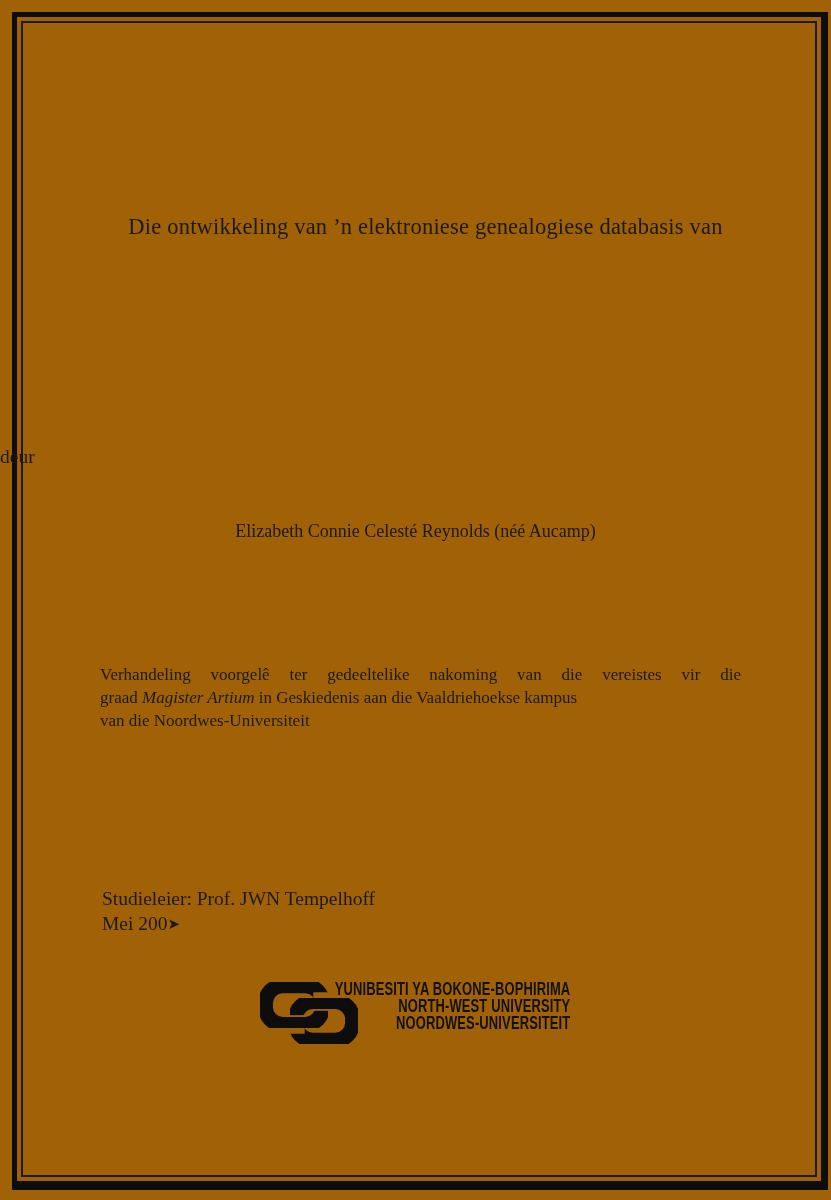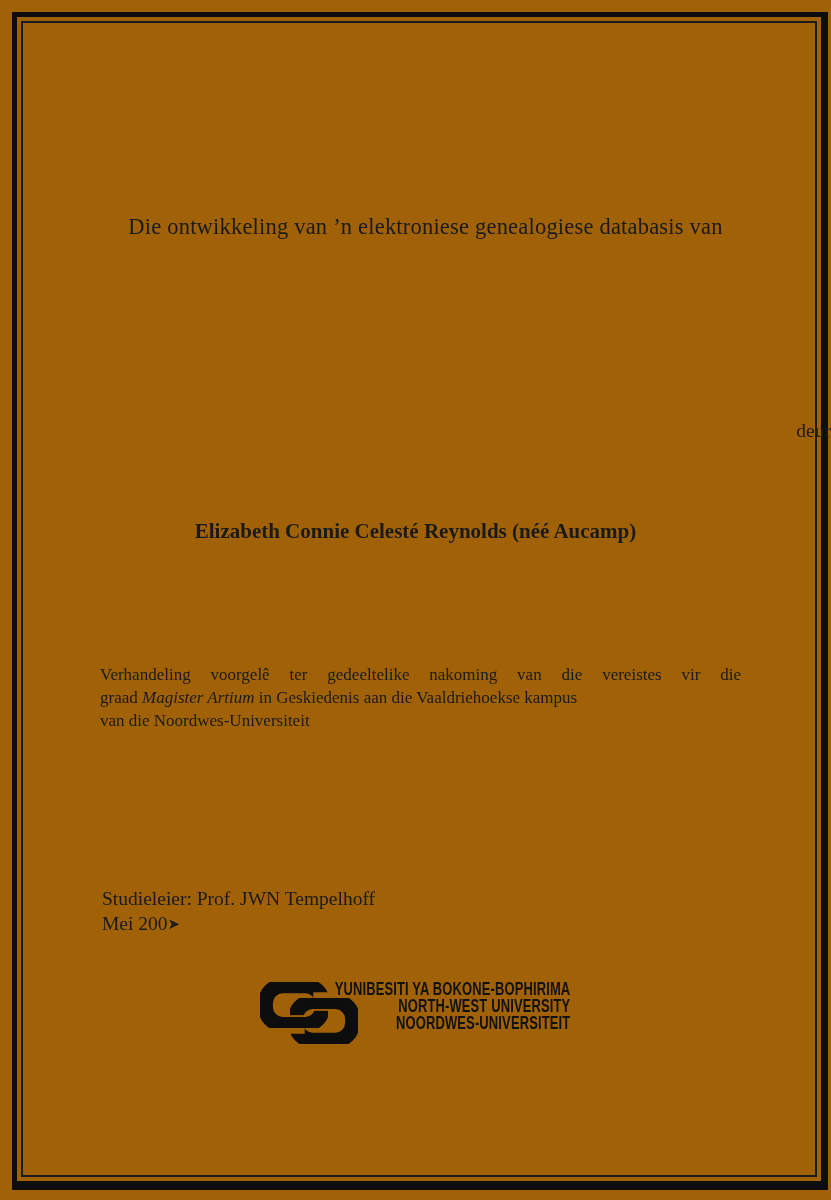--- a/index.html
+++ b/index.html
@@ -14,26 +14,26 @@
   }
   .frame-inner{
     position:absolute;left:21px;top:21px;right:14px;bottom:23px;
     border:2px solid #1b1b1b;
   }
   .title{
     position:absolute;left:75px;right:55px;top:206px;
     text-align:center;font-size:22.5px;line-height:41px;letter-spacing:.2px;
   }
   .byline{
-    position:absolute;left:0;right:0;top:420px;
-    text-align:right;font-size:19.5px;line-height:22px;
+    position:absolute;left:0;right:0;top:446px;
+    text-align:left;font-size:19.5px;line-height:22px;
   }
   .author{
     position:absolute;left:0;right:0;top:517px;
-    text-align:center;font-size:21px;line-height:28px;font-weight:bold;
+    text-align:center;font-size:18px;line-height:28px;
   }
   .decl{
     position:absolute;left:100px;width:641px;top:663px;
     font-size:17px;line-height:23px;
   }
   .decl .just{text-align:justify;text-align-last:justify;}
   .sup{
     position:absolute;left:102px;top:886px;
     font-size:19.5px;line-height:25px;
   }

